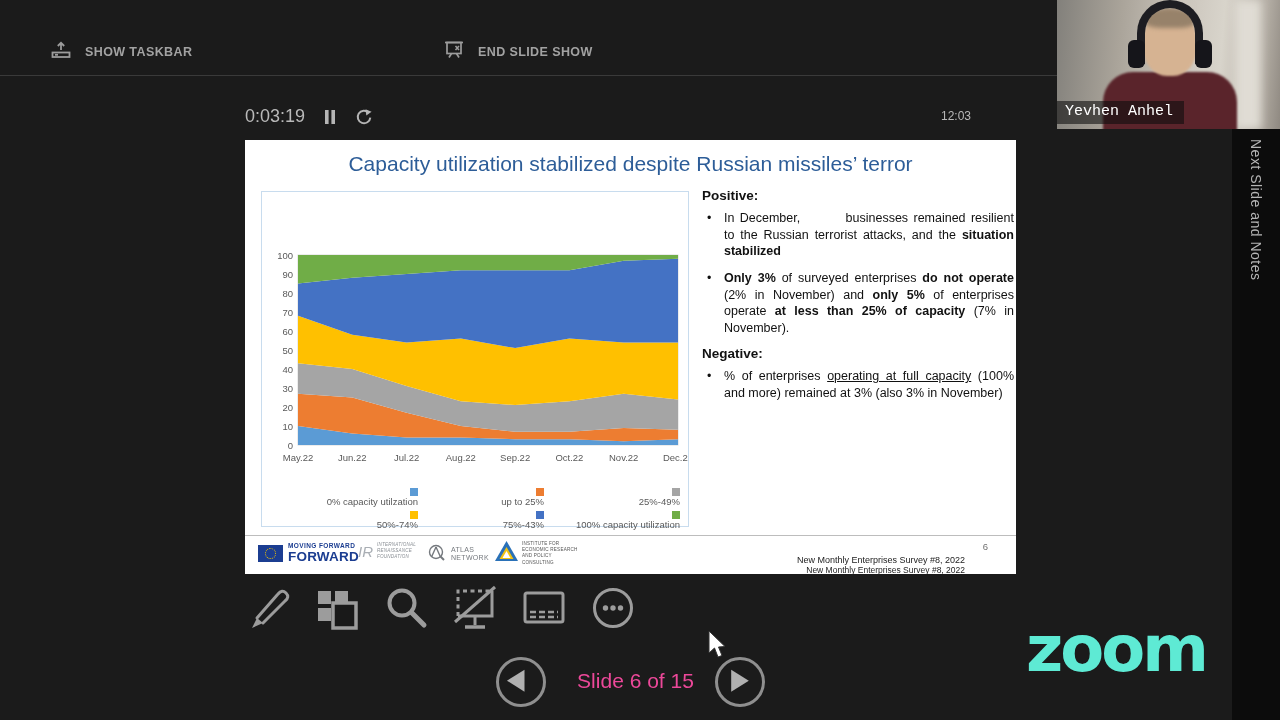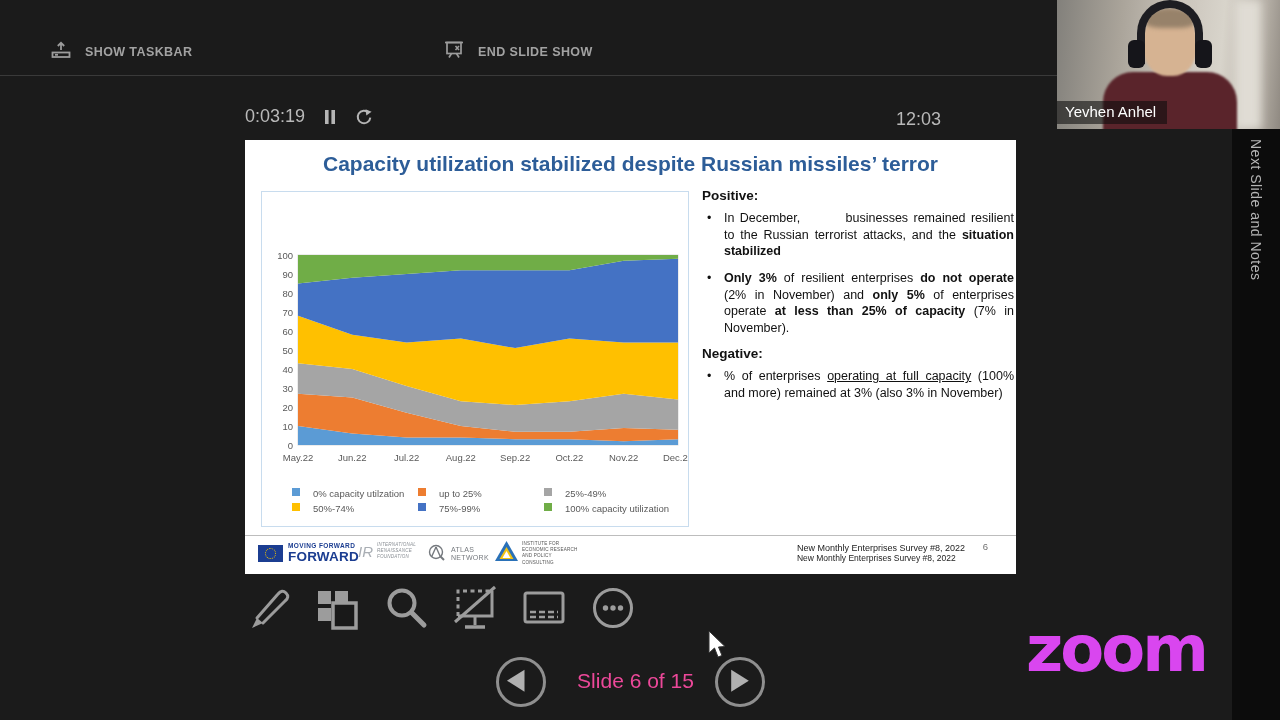--- a/index.html
+++ b/index.html
@@ -6,33 +6,33 @@
   #screen{position:relative;width:1280px;height:720px;overflow:hidden;
     font-family:"Liberation Sans",sans-serif;background:#1b1b1b;}
   
   #topbar{position:absolute;left:0;top:0;width:1057px;height:75px;border-bottom:1px solid #3a3a3a;}
   .tb-btn{position:absolute;top:40px;display:flex;align-items:center;gap:13px;color:#a2a2a2;
     font-size:12.5px;font-weight:bold;letter-spacing:.4px;cursor:default;}
   
   #timer-row{position:absolute;left:245px;top:106px;display:flex;align-items:center;gap:18px;color:#b9b9b9;}
   #elapsed{font-size:18px;}
   .t-icon{display:flex;align-items:center;}
-  #clock{position:absolute;left:896px;top:109px;width:120px;text-align:left;color:#b9b9b9;font-size:18px;}
+  #clock{position:absolute;left:896px;top:109px;width:120px;text-align:center;color:#b9b9b9;font-size:12px;}
   
   #slide{position:absolute;left:245px;top:140px;width:771px;height:434px;background:#fff;}
   #slide-title{position:absolute;left:0;right:0;top:12px;text-align:center;font-size:21px;
-    font-weight:bold;color:#2d5d98;}
+    font-weight:normal;color:#2d5d98;}
   
   #chart-box{position:absolute;left:16px;top:51px;width:426px;height:334px;border:1px solid #c8dcee;background:#fff;}
   #chart-title{margin:9px 24px 0;text-align:center;font-size:13.5px;font-weight:bold;color:#7f7f7f;line-height:1.5;}
   #chart-svg{position:absolute;left:0;top:58px;width:426px;height:228px;}
   #chart-svg text.tick{font:9.5px "Liberation Sans",sans-serif;fill:#595959;}
   #chart-legend{position:absolute;left:30px;top:296px;width:388px;display:grid;
     grid-template-columns:126px 126px 136px;row-gap:4px;font-size:9.5px;color:#595959;}
-  .legend-item{display:flex;align-items:flex-start;gap:13px;}
+  .legend-item{display:flex;align-items:flex-end;gap:0;flex-direction:column;}
   .swatch{width:8px;height:8px;flex:0 0 auto;}
   
   #right-panel{position:absolute;left:457px;top:48px;width:312px;color:#111;}
   .rp-heading{font-size:13.5px;font-weight:bold;margin:0 0 7px 0;}
   .rp-list{list-style:none;margin:0 0 4px 0;padding:0;}
   .rp-list li{position:relative;padding-left:22px;margin-bottom:10px;font-size:12.5px;
     line-height:1.33;text-align:justify;}
   .rp-list li::before{content:"\2022";position:absolute;left:5px;top:0;}
   
   #footer-line{position:absolute;left:0;right:0;top:395px;border-top:1px solid #bdbdbd;}
@@ -42,55 +42,55 @@
   #eu-stars{width:9px;height:9px;border:1px dotted #f4c500;border-radius:50%;}
   #eu-text{color:#1b3d91;line-height:1;}
   #eu-text .l1{font-size:6.5px;font-weight:bold;letter-spacing:.4px;}
   #eu-text .l2{font-size:13.5px;font-weight:bold;letter-spacing:.2px;}
   #logo-irf{left:113px;top:402px;gap:4px;font-style:italic;}
   #irf-glyph{font-size:15px;color:#a9aeb4;font-weight:300;}
   .micro{font-size:4.6px;color:#8b9096;line-height:1.35;letter-spacing:.2px;}
   #logo-atlas{left:182px;top:402px;gap:4px;}
   #atlas-text{font-size:7px;color:#75797e;line-height:1.1;letter-spacing:.3px;}
   #logo-inst{left:250px;top:401px;gap:4px;}
-  #survey-text{position:absolute;right:51px;top:403px;text-align:left;color:#222;}
+  #survey-text{position:absolute;right:51px;top:415px;text-align:right;color:#222;}
   #survey-text .s1{font-size:9px;}
   #survey-text .s2{font-size:8.5px;}
   #page-num{position:absolute;right:28px;top:401px;font-size:9.5px;color:#707070;}
   
   #anno-bar{position:absolute;left:245px;top:583px;display:flex;gap:23px;}
   .anno-icon{width:46px;height:52px;display:flex;align-items:center;justify-content:center;cursor:default;}
   
   .nav-circle{position:absolute;top:657px;width:50px;height:50px;border:3px solid #8f8f8f;border-radius:50%;
     box-sizing:border-box;display:flex;align-items:center;justify-content:center;}
   #nav-prev{left:496px;} #nav-next{left:715px;}
   #nav-label{position:absolute;left:553px;top:669px;width:165px;text-align:center;font-size:21px;color:#ec4899;}
   
   #cursor{position:absolute;left:706px;top:630px;}
   
-  #watermark{position:absolute;left:1026px;top:612px;font-size:64px;font-weight:bold;color:#d946ef;
+  #watermark{position:absolute;left:1026px;top:612px;font-size:64px;font-weight:bold;color:#5eead4;
     letter-spacing:-3px;font-family:"DejaVu Sans",sans-serif;}
   
   #video{position:absolute;left:1057px;top:0;width:223px;height:129px;overflow:hidden;
     background:linear-gradient(95deg,#82807b 0%,#aaa49a 28%,#c9c3ba 52%,#d8d4cb 72%,#b4aea5 90%,#8f8981 100%);}
   .vbg{position:absolute;filter:blur(4px);}
   #door{left:178px;top:0;width:26px;height:129px;background:#e0dcd4;}
   #frame2{left:120px;top:0;width:10px;height:129px;background:#cfc9c0;}
   #person-body{position:absolute;left:46px;top:72px;width:134px;height:70px;background:#5a242b;
     border-radius:30px 30px 0 0;filter:blur(1px);}
   #person-head{position:absolute;left:86px;top:10px;width:54px;height:66px;background:#d6b392;
     border-radius:48% 48% 44% 44%;filter:blur(1px);}
   #person-hair{position:absolute;left:88px;top:8px;width:50px;height:20px;background:#97826a;
     border-radius:50% 50% 30% 30%;filter:blur(2px);}
   #hp-band{position:absolute;left:80px;top:0px;width:66px;height:64px;border:8px solid #1d1d22;
     border-bottom:none;border-radius:38px 38px 0 0;box-sizing:border-box;}
   .hp-cup{position:absolute;top:40px;width:17px;height:28px;background:#15151a;border-radius:6px;}
   #cup-l{left:71px;} #cup-r{left:138px;}
   #name-tag{position:absolute;left:0;bottom:5px;background:rgba(12,12,12,.58);color:#fff;
-    font-size:15px;padding:2px 11px 4px 8px;}
+    font-size:15px;padding:2px 11px 4px 8px;font-family:Liberation Mono, monospace;}
   
   #side-panel{position:absolute;left:1232px;top:129px;width:48px;height:591px;background:#0c0c0c;}
   #side-panel-label{position:absolute;left:50%;transform:translateX(-50%);top:10px;
     writing-mode:vertical-rl;font-size:14px;color:#b5b5b5;letter-spacing:.5px;white-space:nowrap;}
 </style>
 </head>
 <body>
 
 <div id="screen">
 
@@ -179,34 +179,34 @@
           <div class="legend-item">
             <span class="swatch" style="background: rgb(165, 165, 165);"></span>
             <span>25%-49%</span>
           </div>
           <div class="legend-item">
             <span class="swatch" style="background: rgb(255, 192, 0);"></span>
             <span>50%-74%</span>
           </div>
           <div class="legend-item">
             <span class="swatch" style="background: rgb(68, 114, 196);"></span>
-            <span>75%-99%</span>
+            <span>75%-43%</span>
           </div>
           <div class="legend-item">
             <span class="swatch" style="background: rgb(112, 173, 71);"></span>
             <span>100% capacity utilization</span>
           </div>
         </div>
     </div>
 
     <div id="right-panel">
       <div class="rp-heading">Positive:</div>
       <ul class="rp-list">
         <li><span>In December, </span><span style="font-weight: normal; padding-left: 40px;">businesses remained resilient</span><span> to the Russian terrorist attacks, and the </span><span style="font-weight: bold;">situation stabilized</span></li>
-        <li><span style="font-weight: bold;">Only 3%</span><span> of resilient enterprises </span><span style="font-weight: bold;">do not operate</span><span> (2% in November) and </span><span style="font-weight: bold;">only 5%</span><span> of enterprises operate </span><span style="font-weight: bold;">at less than 25% of capacity</span><span> (7% in November).</span></li>
+        <li><span style="font-weight: bold;">Only 3%</span><span> of surveyed enterprises </span><span style="font-weight: bold;">do not operate</span><span> (2% in November) and </span><span style="font-weight: bold;">only 5%</span><span> of enterprises operate </span><span style="font-weight: bold;">at less than 25% of capacity</span><span> (7% in November).</span></li>
       </ul>
       <div class="rp-heading">Negative:</div>
       <ul class="rp-list">
         <li><span>% of enterprises </span><span style="text-decoration: underline;">operating at full capacity</span><span> (100% and more) remained at 3% (also 3% in November)</span></li>
       </ul>
     </div>
 
     <div id="footer-line"></div>
 
     <div class="logo" id="logo-eu">

